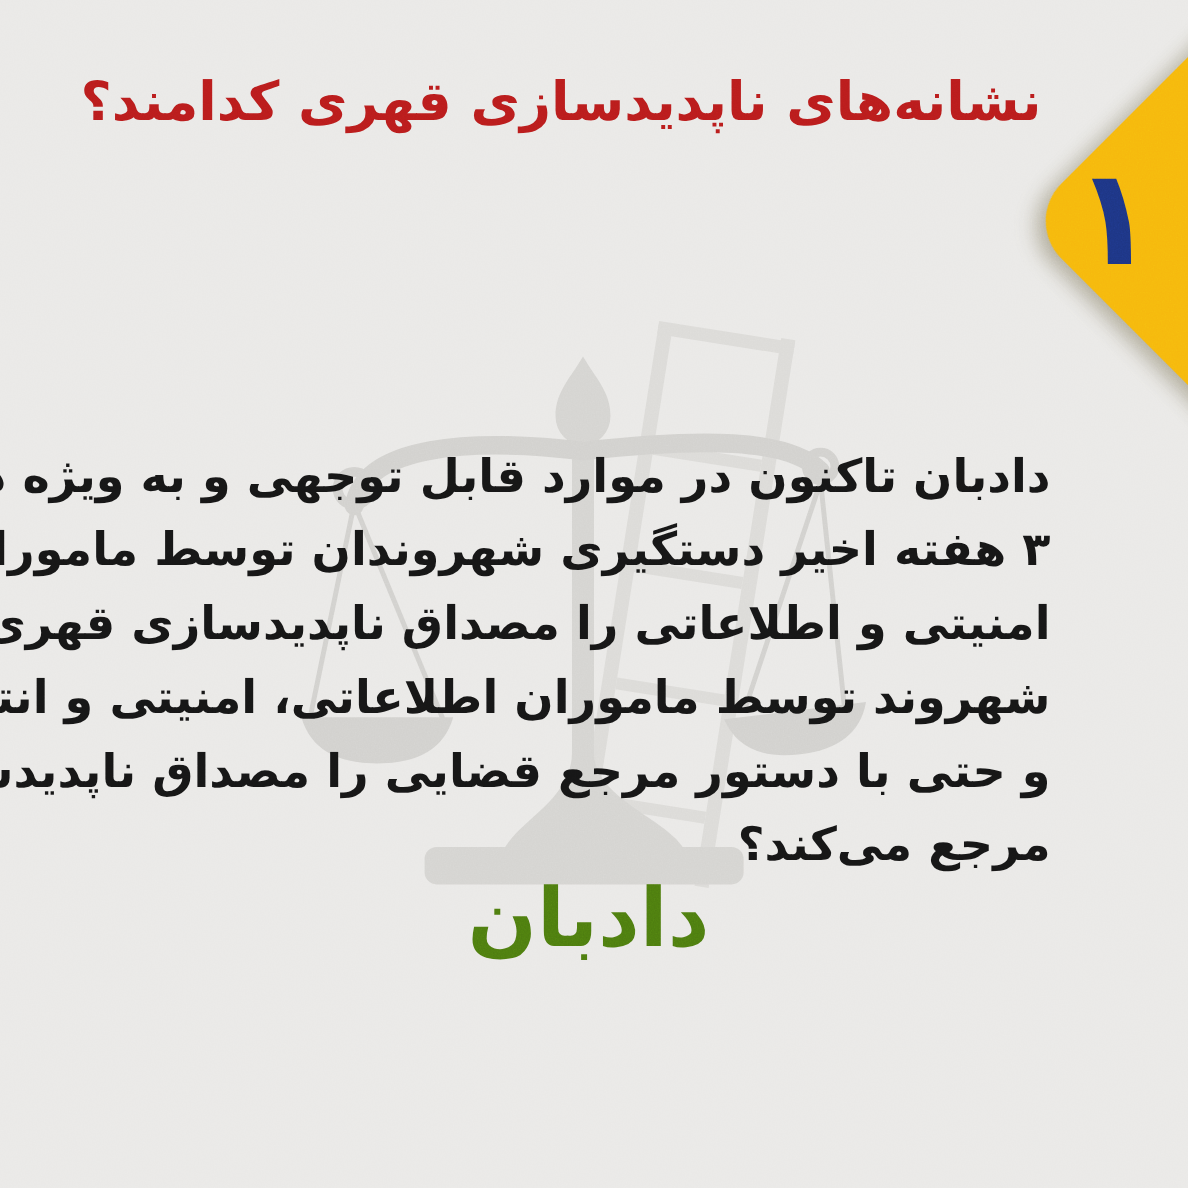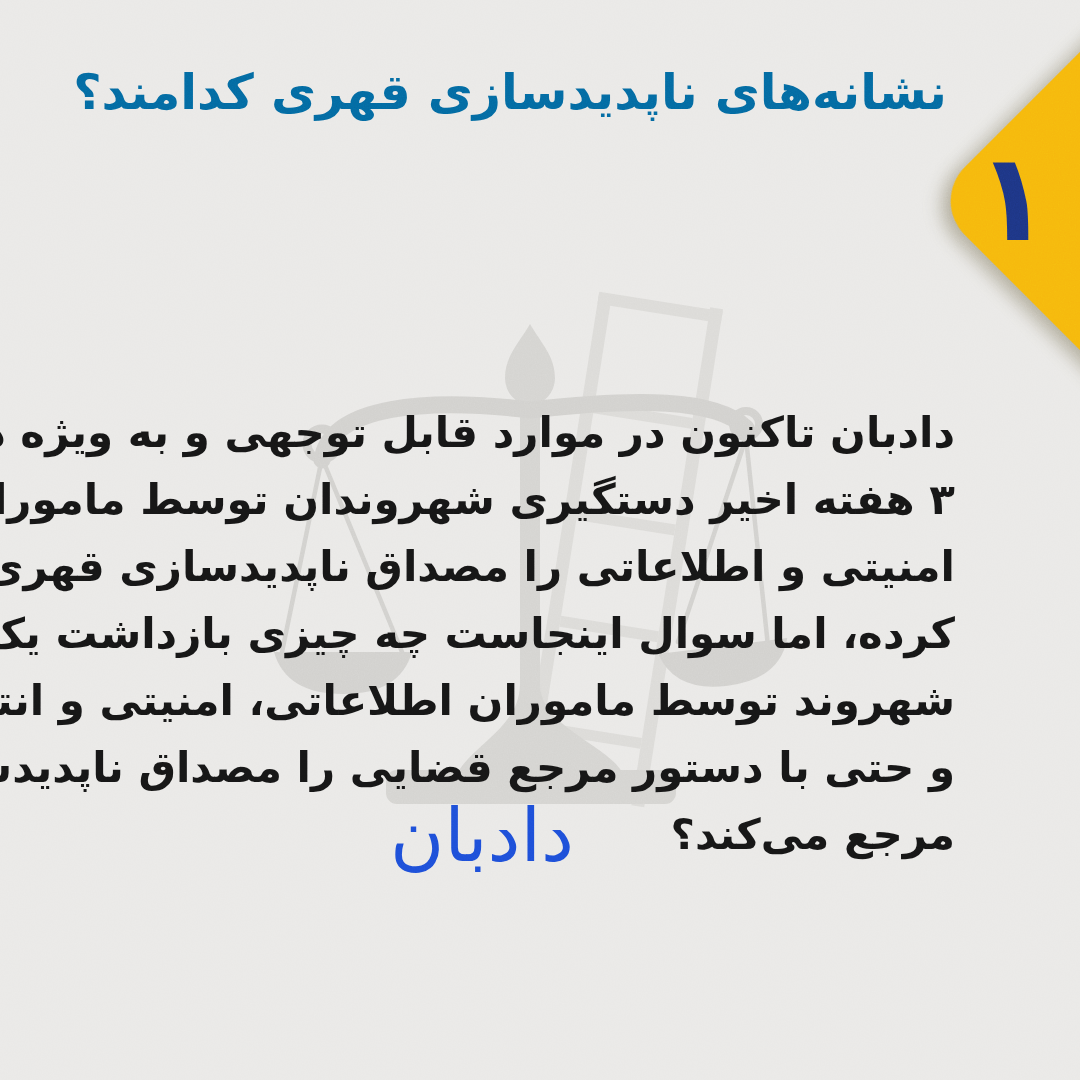--- a/index.html
+++ b/index.html
@@ -6,43 +6,43 @@
   .canvas{
     position:relative;width:1080px;height:1080px;overflow:hidden;
     background:#eae9e7;
     font-family:"DejaVu Sans",sans-serif;
   }
   
   .title{
     position:absolute;top:20px;left:0;right:60px;height:80px;
     display:flex;align-items:center;justify-content:center;
     direction:rtl;
-    font-size:49px;font-weight:bold;color:#0369a1;
+    font-size:49px;font-weight:bold;color:#b91c1c;
     letter-spacing:0;
   }
   
   .tab{
     position:absolute;left:995px;top:46px;width:310px;height:310px;
     background:#f6b80d;border-radius:48px;
     transform:rotate(45deg);
     filter:drop-shadow(-3px 9px 9px rgba(105,95,60,0.45));
     z-index:4;
   }
   .tab-number{
     position:absolute;left:958px;top:118px;width:110px;height:160px;
     display:flex;align-items:center;justify-content:center;
     font-size:122px;font-weight:bold;color:#1d3584;
     z-index:5;direction:rtl;
   }
   
   .watermark-svg{position:absolute;left:0;top:0;z-index:1;}
   .wordmark{
     position:absolute;left:390px;top:792px;width:290px;
-    text-align:left;direction:rtl;
-    font-size:74px;font-weight:normal;color:#1d4ed8;
+    text-align:center;direction:rtl;
+    font-size:74px;font-weight:bold;color:#4d7c0f;
     z-index:1;
   }
   
   .body-text{
     position:absolute;top:399px;right:125px;left:90px;
     direction:rtl;text-align:right;
     font-size:42px;line-height:67px;font-weight:bold;color:#161616;
     z-index:3;
   }
   .body-line{white-space:nowrap;}
@@ -95,21 +95,20 @@
 
   <h1 class="title">نشانه‌های ناپدیدسازی قهری کدامند؟</h1>
 
   <div class="tab"></div>
   <div class="tab-number">۱</div>
 
   <div class="body-text">
     <div class="body-line">دادبان تاکنون در موارد قابل توجهی و به ویژه در</div>
     <div class="body-line">۳ هفته اخیر دستگیری شهروندان توسط ماموران</div>
     <div class="body-line">امنیتی و اطلاعاتی را مصداق ناپدیدسازی قهری اعلام</div>
-    <div class="body-line">کرده، اما سوال اینجاست چه چیزی بازداشت یک</div>
     <div class="body-line">شهروند توسط ماموران اطلاعاتی، امنیتی و انتظامی</div>
     <div class="body-line">و حتی با دستور مرجع قضایی را مصداق ناپدیدسازی</div>
     <div class="body-line">مرجع می‌کند؟</div>
   </div>
 
   <svg class="grain" width="1080" height="1080" aria-hidden="true">
     <filter id="paperNoise">
       <feTurbulence type="fractalNoise" baseFrequency="0.82" numOctaves="3" seed="7" stitchTiles="stitch"></feTurbulence>
       <feColorMatrix type="saturate" values="0"></feColorMatrix>
       <feComponentTransfer>

